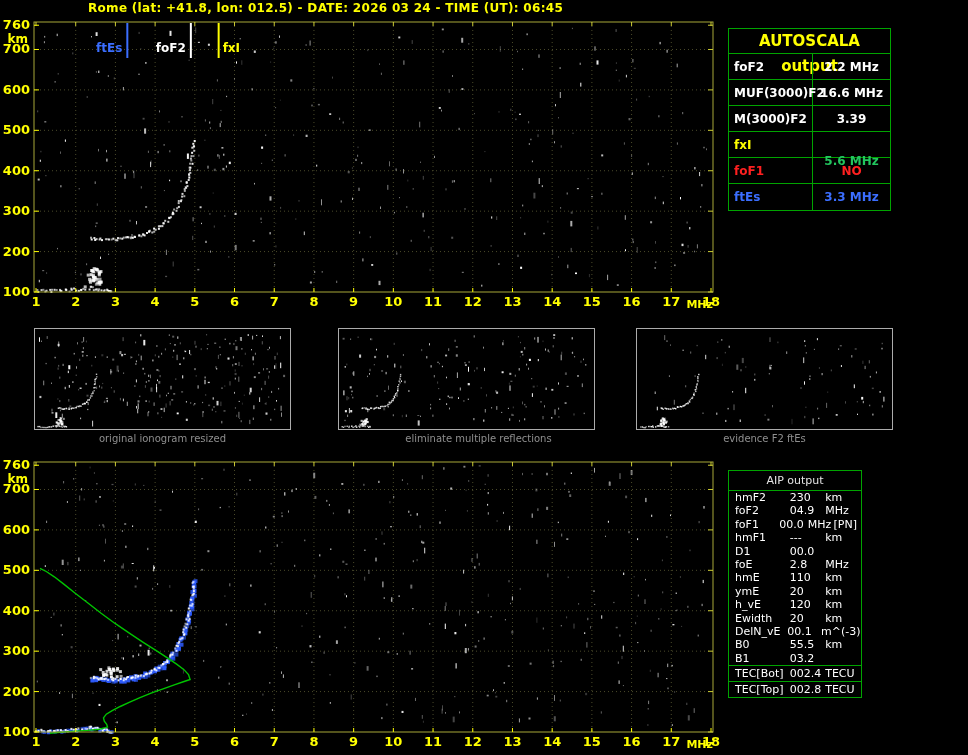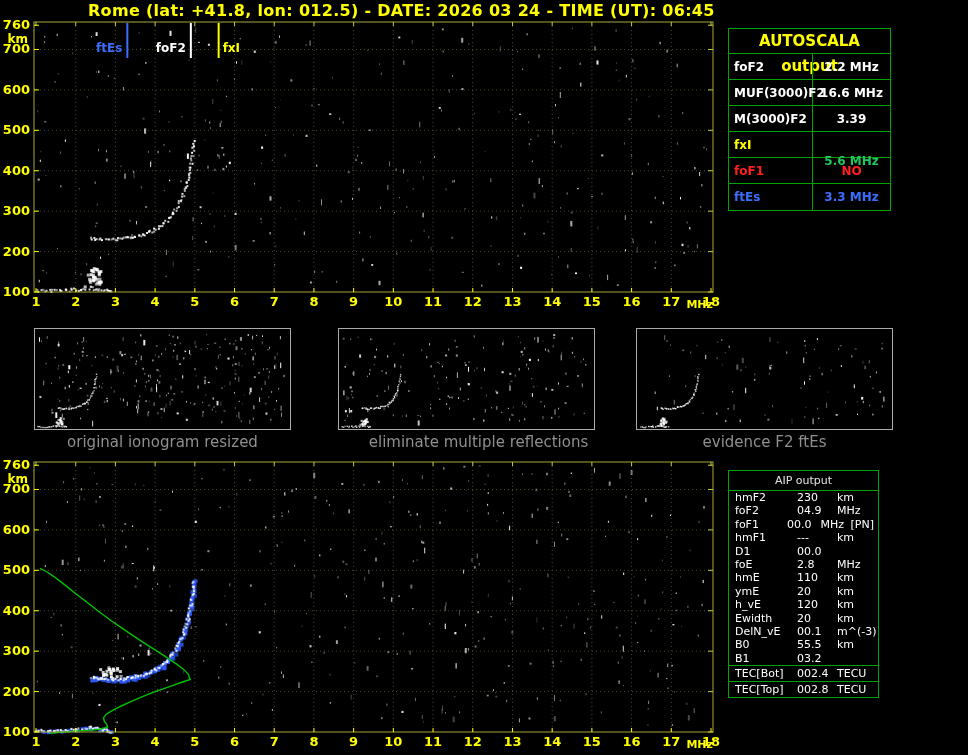--- a/index.html
+++ b/index.html
@@ -5,21 +5,21 @@
   * { margin:0; padding:0; box-sizing:border-box; }
   html,body { background:#000; }
   body {
     width:968px; height:755px; position:relative; overflow:hidden;
     font-family:"DejaVu Sans", sans-serif;
   }
   svg text { font-family:"DejaVu Sans", sans-serif; }
 
   #title {
     position:absolute; left:88px; top:1px;
-    color:#ffff00; font-size:16px; font-weight:bold; letter-spacing:.3px;
+    color:#ffff00; font-size:12px; font-weight:bold; letter-spacing:.3px;
   }
 
   .plot { position:absolute; left:0; }
   #plot-top { top:14px; width:724px; height:298px; }
   #plot-bottom { top:455px; width:724px; height:300px; }
 
   
   #autoscala-table {
     position:absolute; left:728px; top:28px; width:163px;
     border:1px solid #00a400; background:#000;
@@ -30,26 +30,26 @@
     border-bottom:1px solid #00a400;
   }
   .as-row { display:flex; height:26px; line-height:26px; font-weight:bold; font-size:12px; border-bottom:1px solid #00a400; }
   .as-row:last-child { border-bottom:none; }
   .as-label { width:84px; padding-left:5px; border-right:1px solid #00a400; }
   .as-value { flex:1; text-align:center; white-space:pre; }
 
   
   .thumb { position:absolute; top:328px; width:257px; height:102px; border:1px solid #ababab; background:#000; }
   #thumb-0 { left:34px; } #thumb-1 { left:338px; } #thumb-2 { left:636px; }
-  .caption { position:absolute; top:433px; width:257px; text-align:center; color:#8f8f8f; font-size:15px; }
+  .caption { position:absolute; top:433px; width:257px; text-align:center; color:#8f8f8f; font-size:10px; }
   #cap-0 { left:34px; } #cap-1 { left:350px; } #cap-2 { left:636px; }
 
   
   #aip-table {
-    position:absolute; left:728px; top:470px; width:151px;
+    position:absolute; left:728px; top:470px; width:134px;
     border:1px solid #00a400; background:#000; color:#fff; font-size:11px;
   }
   .aip-title {
     height:20px; line-height:20px; text-align:center; color:#e4e4e4;
     border-bottom:1px solid #00a400; font-size:11px;
   }
   .aip-row { display:flex; height:13.4px; line-height:13.4px; padding-left:6px; white-space:pre;justify-content:flex-end; }
   .aip-label { width:62px; }
   .aip-value { width:40px; }
   .aip-unit  { width:36px; }

